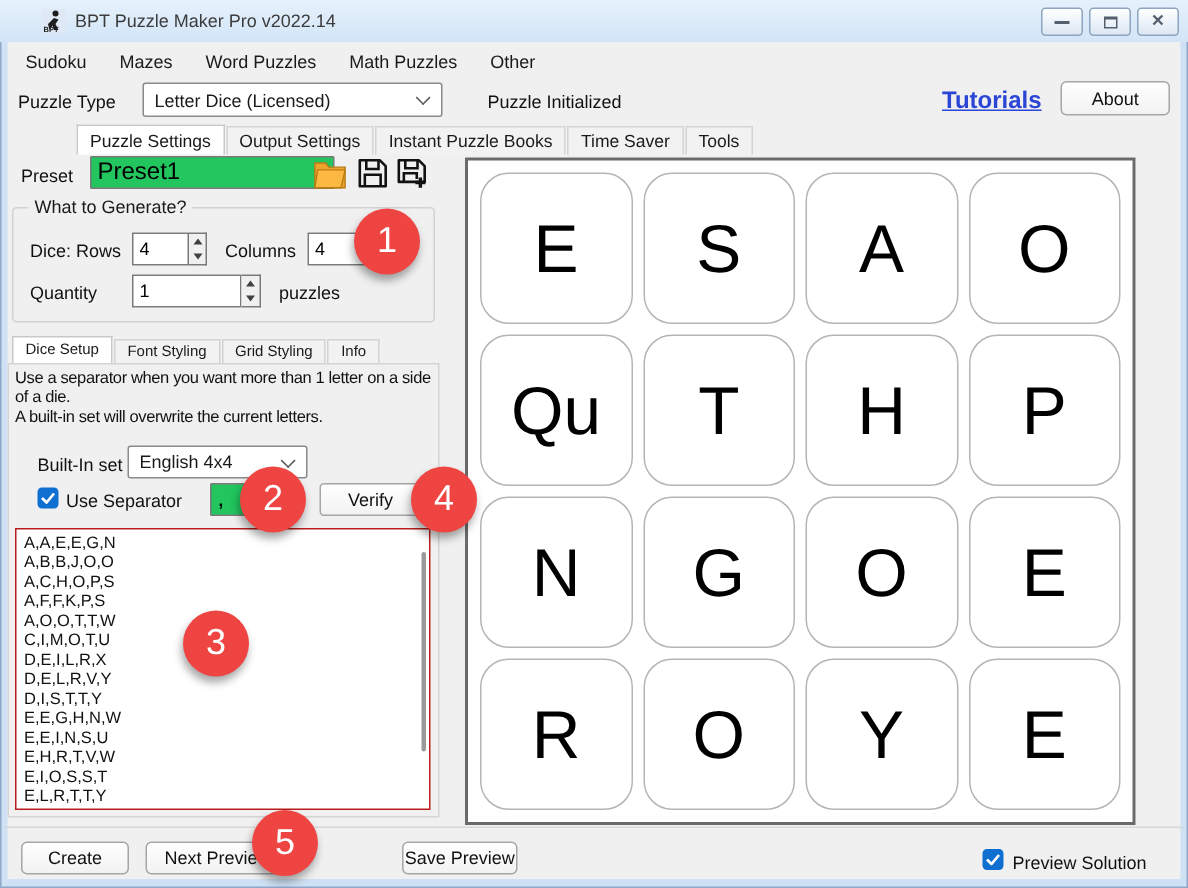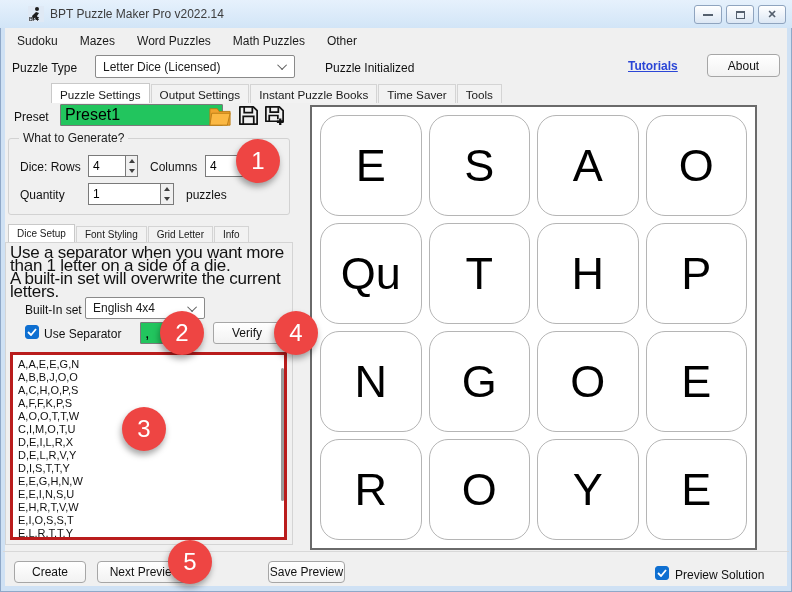--- a/index.html
+++ b/index.html
@@ -31,21 +31,21 @@
   
   #menubar{position:absolute;left:6px;top:31px;display:flex;}
   .menu-item{padding:3px 11px;font-size:12px;cursor:default;}
 
   
   .label{font-size:12px;color:#111;}
   .combo{background:#fff;border:1px solid #8a8a8a;border-radius:2px;display:flex;align-items:center;
     padding:0 7px;font-size:12px;}
   .chev{margin-left:auto;width:7px;height:7px;border-left:1.5px solid #5a5a5a;border-bottom:1.5px solid #5a5a5a;
     transform:rotate(-45deg) translateY(-2px);}
-  #tutorials-link{color:var(--link);text-decoration:underline;font-weight:600;font-size:12px;}
+  #tutorials-link{color:var(--link);text-decoration:underline;font-weight:600;font-size:16px;}
   .btn{background:linear-gradient(#ffffff,#f2f2f2);border:1px solid var(--btn-border);border-radius:4px;
     display:flex;align-items:center;justify-content:center;font-size:12px;color:#111;}
 
   
   #main-tabs{position:absolute;left:3px;top:83px;display:flex;align-items:flex-end;padding-left:48px;}
   #main-tabs .tab{padding:3px 8px 2px;font-size:11.7px;border:1px solid #d4d4d4;border-bottom:none;
     background:#f2f2f2;margin-right:1px;}
   #main-tabs .tab.active{background:#fff;padding-top:4px;border-color:#c9c9c9;}
 
   
@@ -62,30 +62,30 @@
     display:flex;flex-direction:column;align-items:center;justify-content:space-around;}
   .tri-up{width:0;height:0;border-left:3px solid transparent;border-right:3px solid transparent;border-bottom:4px solid #404040;}
   .tri-down{width:0;height:0;border-left:3px solid transparent;border-right:3px solid transparent;border-top:4px solid #404040;}
 
   
   #sub-tabs{position:absolute;left:8px;top:224px;display:flex;align-items:flex-end;z-index:2;}
   #sub-tabs .tab{padding:2px 8px;font-size:10px;border:1px solid #d4d4d4;border-bottom:none;background:#f2f2f2;margin-right:1px;}
   #sub-tabs .tab.active{background:#fff;padding:3px 8px;border-color:#c9c9c9;}
   #subtab-box{position:absolute;left:5px;top:242px;width:288px;height:303px;border:1px solid #d4d4d4;background:var(--client);}
 
-  #dice-desc{position:absolute;left:10px;top:246px;width:280px;font-size:17px;letter-spacing:-0.25px;line-height:13px;color:#111;}
+  #dice-desc{position:absolute;left:10px;top:246px;width:280px;font-size:11px;letter-spacing:-0.25px;line-height:13px;color:#111;}
 
   .cb{width:14px;height:14px;border:1px solid #8a8a8a;border-radius:3px;background:#fff;display:flex;
     align-items:center;justify-content:center;}
   .cb.checked{background:var(--cb-blue);border-color:var(--cb-blue);}
   .cb svg{display:none;}
   .cb.checked svg{display:block;}
 
   #letters-box{position:absolute;left:10px;top:352px;width:277px;height:188px;background:#fff;
-    border:3px solid #b91c1c;overflow:hidden;padding:3px 0 0 5px;}
+    border:1px solid #b91c1c;overflow:hidden;padding:3px 0 0 5px;}
   #letters-box .line{font-size:11px;line-height:13px;color:#111;white-space:pre;}
   #letters-scroll-thumb{position:absolute;left:281px;top:368px;width:3px;height:133px;background:#9a9a9a;border-radius:2px;}
 
   
   #preview-panel{position:absolute;left:310px;top:105px;width:447px;height:445px;background:#fff;
     border:2px solid #6a6a6a;display:grid;grid-template-columns:repeat(4,1fr);gap:7px;padding:8px;}
   .die{background:#fff;border:1px solid #b5b5b5;border-radius:19px;display:flex;align-items:center;
     justify-content:center;font-size:45px;color:#000;}
 
   
@@ -201,21 +201,21 @@
         <span class="tri-up"></span>
         <span class="tri-down"></span>
       </div>
   </div>
   <span class="abs label" style="left:186px;top:188px;">puzzles</span>
 
   <div id="sub-tabs">
 
   <div class="tab active">Dice Setup</div>
       <div class="tab">Font Styling</div>
-      <div class="tab">Grid Letter</div>
+      <div class="tab">Grid Styling</div>
       <div class="tab">Info</div>
     </div>
   <div id="subtab-box"></div>
 
   <div id="dice-desc">
 
   <div>Use a separator when you want more than 1 letter on a side of a die.</div>
       <div>A built-in set will overwrite the current letters.</div>
     </div>
 

